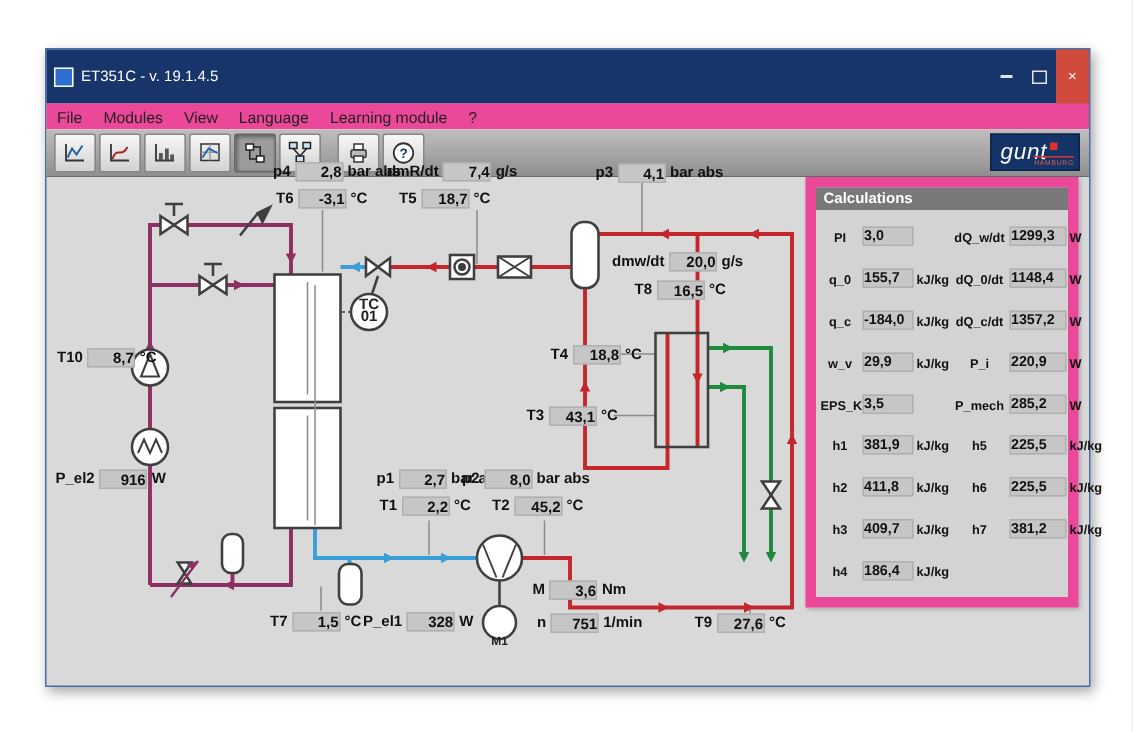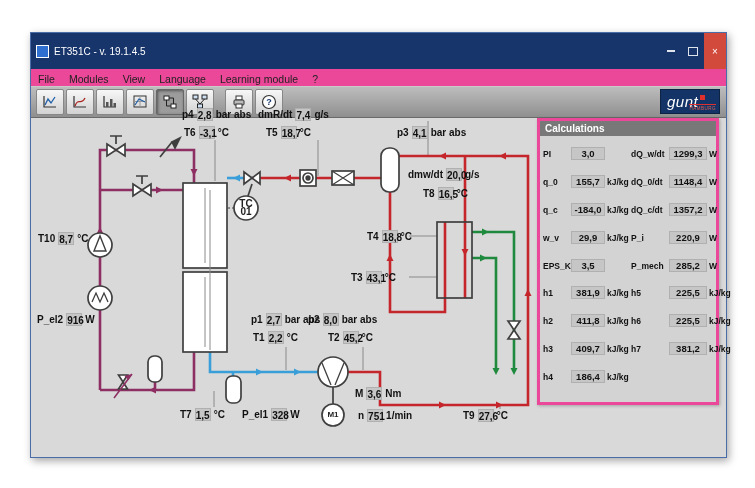--- a/index.html
+++ b/index.html
@@ -35,36 +35,36 @@
 
   
   #schematic{position:absolute;left:0;top:0;z-index:1;pointer-events:none}
 
   .ovtext{position:absolute;z-index:2;text-align:center;color:#222;font-weight:bold}
 
   
   .sensor{position:absolute;display:flex;align-items:center;height:14px;z-index:3;
           font-size:10px;font-weight:bold;color:#111;white-space:nowrap}
   .slabel{margin-right:3px}
-  .sbox{width:16px;height:13px;line-height:13px;background:#c6c6c6;border:1px solid #b0b0b0;
-        text-align:center;font-size:10px;box-sizing:border-box}
+  .sbox{width:32px;height:13px;line-height:13px;background:#c6c6c6;border:1px solid #b0b0b0;
+        text-align:right;font-size:10px;box-sizing:border-box}
   .sunit{margin-left:3px}
 
   
   .calc{position:absolute;left:537px;top:118px;width:182px;height:287px;z-index:3;
-        background:#d3d3d3;border:3px solid #ec4899;box-shadow:1px 1px 3px rgba(0,0,0,.25);box-sizing:border-box}
+        background:#d3d3d3;border:7px solid #ec4899;box-shadow:1px 1px 3px rgba(0,0,0,.25);box-sizing:border-box}
   .calc-header{height:15px;background:#787878;color:#fff;font-size:10px;font-weight:bold;
                line-height:15px;padding-left:5px}
   .calc-grid{display:grid;grid-template-columns:26px 34px 22px 36px 38px 10px;
              column-gap:2px;row-gap:15px;padding:11px 3px 0 3px;
              font-size:8.5px;font-weight:bold;align-items:center;color:#111}
   .calc-grid.hblock{padding-top:14px}
-  .clab{text-align:left;white-space:nowrap}
+  .clab{text-align:center;white-space:nowrap}
   .cbox{background:#c6c6c6;border:1px solid #b0b0b0;height:13px;line-height:12px;
-        text-align:center;font-size:9.5px;box-sizing:border-box}
+        font-size:9.5px;box-sizing:border-box}
   .cbox:empty{visibility:hidden}
   .cunit{text-align:left;white-space:nowrap}
 </style>
 </head>
 <body>
 
 <div class="window">
   <div class="titlebar">
     <div class="title-icon"></div>
     <div class="title-text">ET351C - v. 19.1.4.5</div>
@@ -274,21 +274,21 @@
     <g>
       <path d="M118.5,375 L123,382 L127.5,375 Z M118.5,389 L123,382 L127.5,389 Z"></path>
       <path d="M114,398 L132,374" stroke="#8e2f63" stroke-width="1.6" fill="none"></path>
       <path d="M132,374 L124.5,376 L128.5,380 Z" fill="#8e2f63" stroke="none"></path>
     </g>
   </g>
 </svg>
 
 <div class="ovtext" style="left:234px;top:200px;width:24px;font-size:10px;line-height:8px;white-space:pre-line">TC
 01</div>
-<div class="ovtext" style="left:322px;top:410px;width:22px;font-size:8px">M1</div>
+<div class="ovtext" style="left:322px;top:423px;width:22px;font-size:8px">M1</div>
 
 <div class="sensor" style="left:182px;top:107px">
   <span class="slabel">p4</span>
   <span class="sbox">2,8</span>
   <span class="sunit">bar abs</span>
 </div>
 <div class="sensor" style="left:258px;top:107px">
   <span class="slabel">dmR/dt</span>
   <span class="sbox">7,4</span>
   <span class="sunit">g/s</span>
@@ -296,21 +296,21 @@
 <div class="sensor" style="left:184px;top:125px">
   <span class="slabel">T6</span>
   <span class="sbox">-3,1</span>
   <span class="sunit">°C</span>
 </div>
 <div class="sensor" style="left:266px;top:125px">
   <span class="slabel">T5</span>
   <span class="sbox">18,7</span>
   <span class="sunit">°C</span>
 </div>
-<div class="sensor" style="left:397px;top:125px">
+<div class="sensor" style="left:397px;top:108px">
   <span class="slabel">p3</span>
   <span class="sbox">4,1</span>
   <span class="sunit">bar abs</span>
 </div>
 <div class="sensor" style="left:408px;top:167px">
   <span class="slabel">dmw/dt</span>
   <span class="sbox">20,0</span>
   <span class="sunit">g/s</span>
 </div>
 <div class="sensor" style="left:423px;top:186px">

